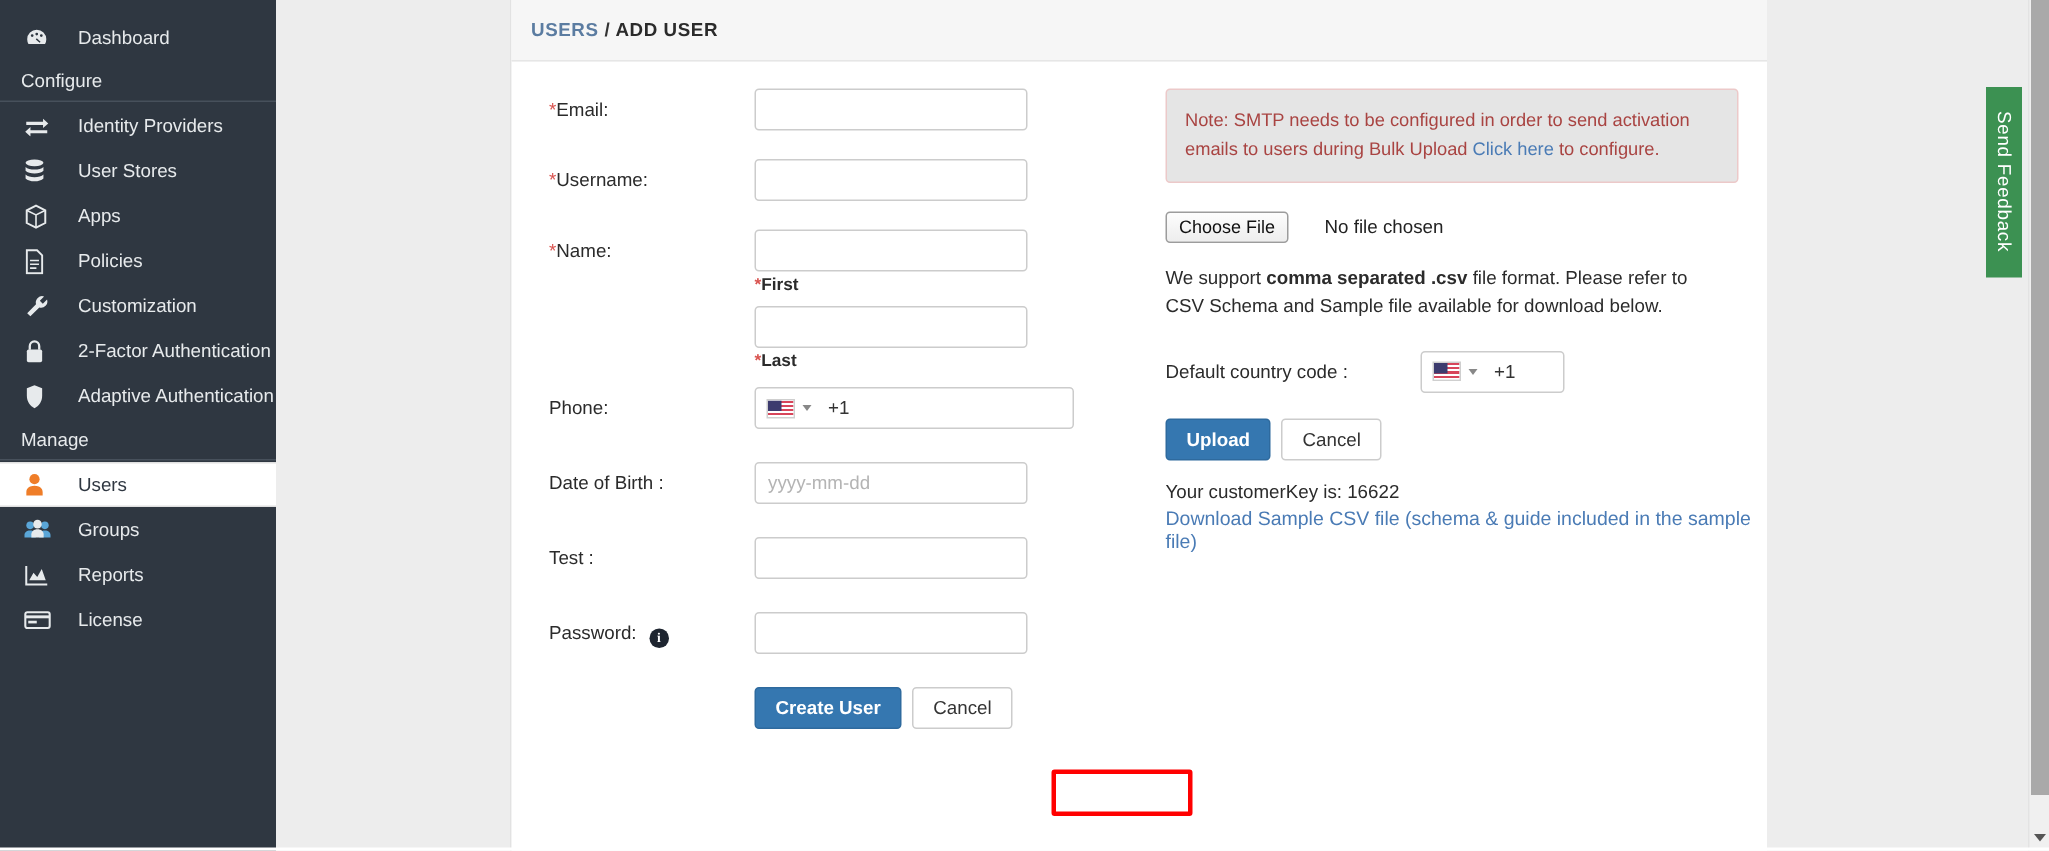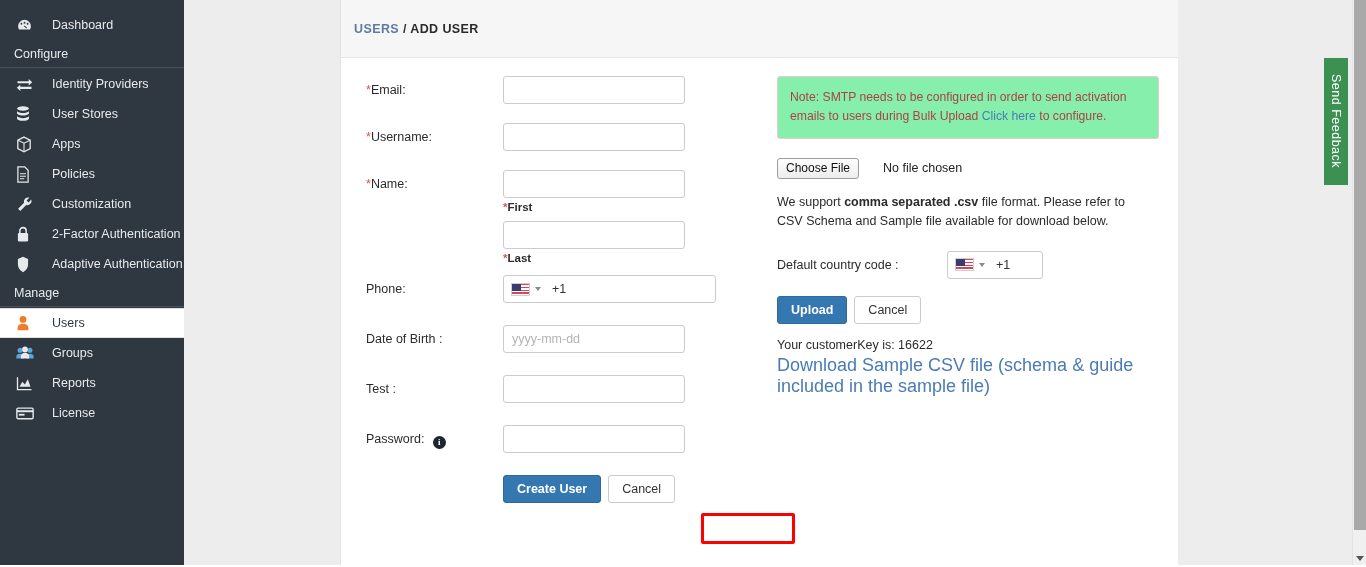--- a/index.html
+++ b/index.html
@@ -66,21 +66,21 @@
     background: #ededed;
   }
 
   
   .card {
     position: absolute; left: 341px; top: 0;
     width: 837px; height: 567px;
     background: #ffffff;
   }
   .breadcrumb-bar {
-    height: 58px;
+    height: 41px;
     background: #f6f6f6;
     border-bottom: 1px solid #e6e6e6;
     display: flex; align-items: center;
     padding-left: 13px;
   }
   .crumb {
     font-size: 12.5px;
     letter-spacing: .4px;
     font-weight: bold;
   }
@@ -220,21 +220,21 @@
     left: 360px; top: 513px;
     width: 94px; height: 31px;
     border: 3px solid #ff0000;
     border-radius: 2px;
     pointer-events: none;
   }
 
   
   .alert-note {
     width: 382px;
-    background: #86efac;
+    background: #e5e5e5;
     border: 1px solid #ecc9c9;
     border-radius: 3px;
     color: #a94442;
     font-size: 12.2px;
     line-height: 1.55;
     padding: 11px 12px 12px 12px;
     margin-bottom: 19px;
   }
   .alert-note a { color: #4a7bb5; text-decoration: none; cursor: pointer; }
   .filerow { display: flex; align-items: center; margin-bottom: 14px; }
@@ -261,21 +261,21 @@
   .cc-wrap {
     width: 96px; height: 28px;
     border: 1px solid #ccc;
     border-radius: 3px;
     background: #fff;
     display: flex; align-items: center;
     padding-left: 7px;
   }
   .keyline { font-size: 12.5px; color: #2b2b2b; margin-top: 14px; }
   .dllink {
-    font-size: 18px; color: #4a7bb5;
+    font-size: 13px; color: #4a7bb5;
     margin-top: 3px; cursor: pointer; text-decoration: none; display: block;
   }
 
   
   .feedback {
     position: absolute;
     left: 1324px; top: 58px;
     width: 24px; height: 127px;
     background: #3c9152;
     color: #ffffff;

